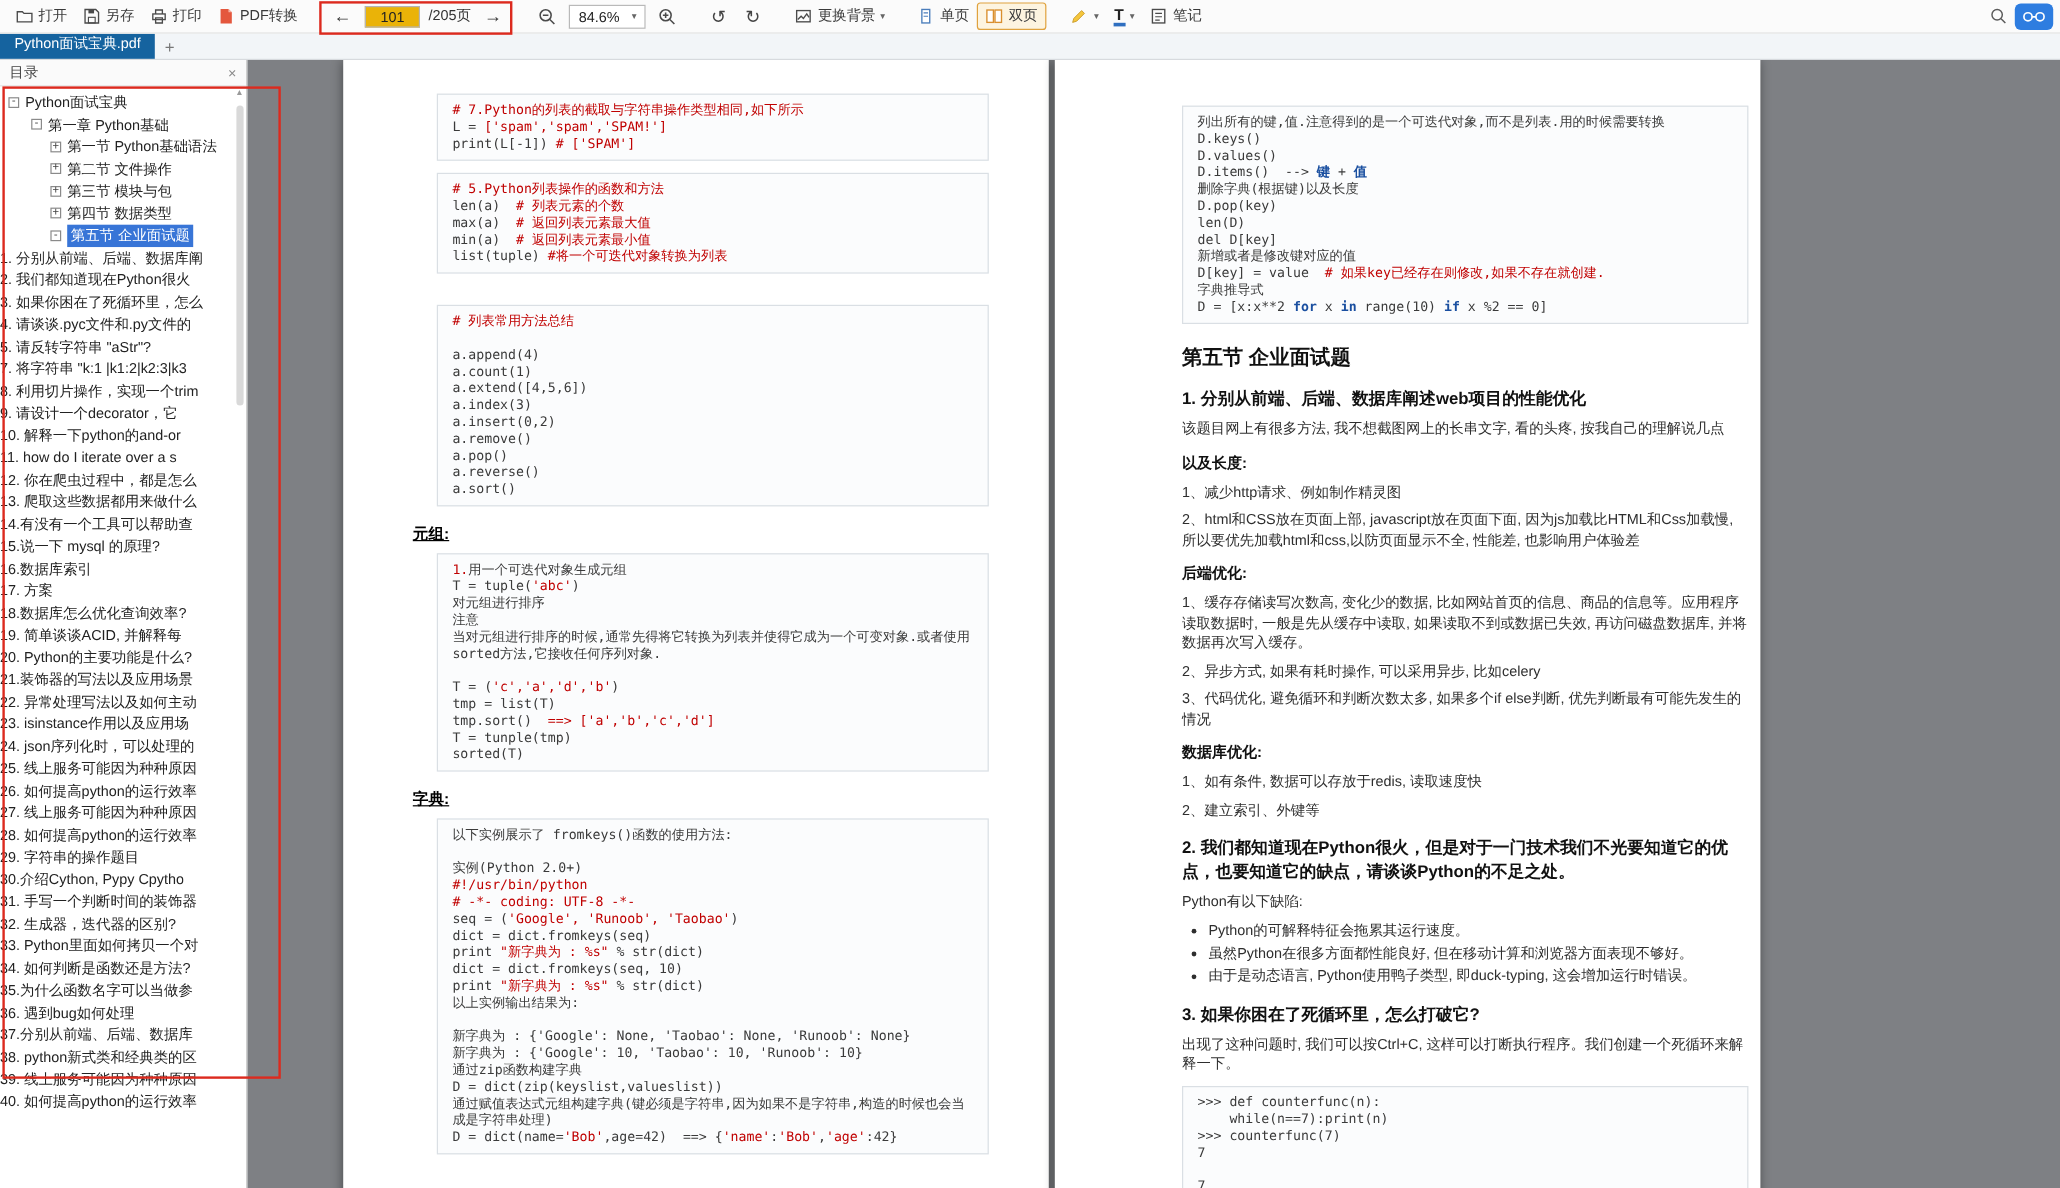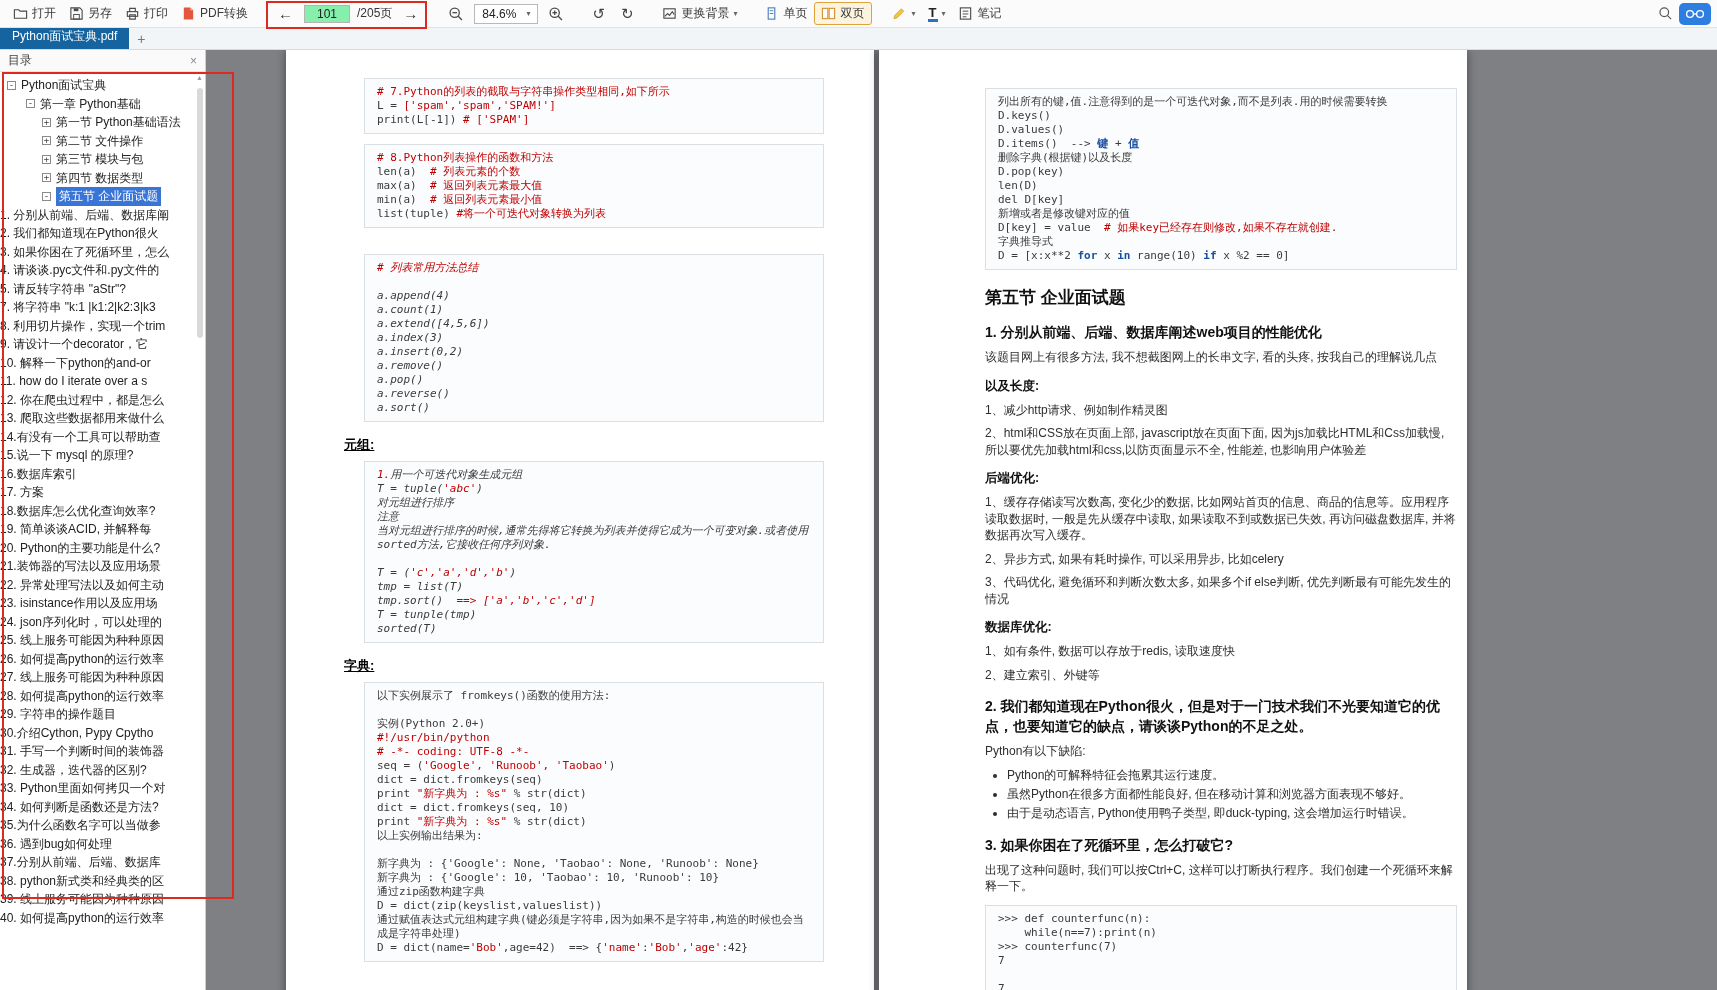--- a/index.html
+++ b/index.html
@@ -6,21 +6,21 @@
   html,body { width:1717px; height:990px; overflow:hidden; }
   body { font-family:"Liberation Sans","DejaVu Sans",sans-serif; background:#fff; position:relative; font-size:12px; color:#333; }
   .app { position:relative; width:1717px; height:990px; }
 
   
   .toolbar { height:28px; background:#fbfbfb; border-bottom:1px solid #e2e2e2; display:flex; align-items:center; padding:0 6px; position:relative; z-index:5; }
   .tbtn { display:flex; align-items:center; gap:4px; padding:2px 6px; font-size:12px; color:#3a3a3a; border-radius:3px; white-space:nowrap; cursor:default; }
   .ticon { display:inline-flex; width:16px; height:16px; align-items:center; justify-content:center; }
   .arrowglyph { font-size:15px; color:#333; padding:0 4px; }
   .navgroup { display:flex; align-items:center; gap:7px; margin-left:14px; padding:0 6px; }
-  .pageinput { width:46px; height:18px; border:1px solid #b5b5b5; background:#86efac; text-align:center; font-size:12px; font-family:inherit; color:#222; }
+  .pageinput { width:46px; height:18px; border:1px solid #b5b5b5; background:#eab308; text-align:center; font-size:12px; font-family:inherit; color:#222; }
   .pagetotal { font-size:12px; color:#333; }
   .zoombox { display:flex; align-items:center; gap:10px; border:1px solid #b9b9b9; background:#fff; height:20px; padding:0 7px; margin:0 4px; font-size:12px; color:#222; }
   .caret { font-size:8px; color:#666; }
   .undoredo { font-size:15px; color:#444; padding:0 8px; }
   .sep-sp { width:14px; }
   .active-tool { border:1px solid var(--tool-orange,#e0a23e); background:#fdf4e0; }
   .ttool-T { font-weight:bold; font-size:13px; color:#222; border-bottom:3px solid #2f6fc0; line-height:13px; padding:0 1px; }
   .tright { margin-left:auto; display:flex; align-items:center; gap:6px; }
   .badge { width:32px; height:22px; background:#2e7de0; border-radius:5px; display:flex; align-items:center; justify-content:center; }
 
@@ -48,21 +48,21 @@
   .content { flex:1; background:#7e8084; overflow:hidden; display:flex; align-items:flex-start; padding-left:80px; gap:5px; }
   .page { width:588px; min-height:1300px; background:#fff; box-shadow:0 0 9px rgba(0,0,0,0.45); }
   .pageL { padding:28px 50px 40px 58px; }
   .pageR { padding:28px 10px 40px 106px; }
   .pageL .codebox { margin-left:20px; }
 
   .codebox { border:1px solid #dadfe4; background:#fbfcfd; padding:6px 12px; font-family:"DejaVu Sans Mono",monospace; font-size:11px; line-height:14px; color:#3a3a3a; margin-bottom:10px; white-space:pre-wrap; word-break:break-all; }
   .codebox .r { color:var(--code-red,#c00000); }
   .codebox .b { color:#1a4fa0; font-weight:bold; }
   .mb-lg { margin-bottom:26px; }
-  .mb-md { margin-bottom:14px;font-style:italic; }
+  .mb-md { margin-bottom:14px; }
   .ph { font-size:13px; font-weight:bold; color:#000; margin:2px 0 7px;text-decoration:underline; }
 
   .pageR h2 { font-size:17px; color:#111; margin:16px 0 6px; }
   .pageR h3 { font-size:14px; color:#111; margin:13px 0 4px; line-height:20px; }
   .para { font-size:12px; line-height:16.5px; color:#2e2e2e; margin:7px 0; }
   .blabel { font-size:12.5px; font-weight:bold; color:#111; margin:12px 0 2px; }
   .pageR ul { margin:4px 0 10px 22px; }
   .pageR li { font-size:12px; line-height:17px; color:#2e2e2e; margin:2px 0; }
   .pageR .codebox { margin-top:10px; }
 
@@ -393,21 +393,21 @@
       <div class="sb-scroll">
         <span class="sb-up">▲</span>
         <span class="sb-thumb"></span>
       </div>
     </div>
 
     <div class="content">
 
       <div class="page pageL">
         <div class="codebox"><div><span class="r"># 7.Python的列表的截取与字符串操作类型相同,如下所示</span></div><div><span>L = </span><span class="r">['spam','spam','SPAM!']</span></div><div><span>print(L[-1]) </span><span class="r"># ['SPAM']</span></div></div>
-        <div class="codebox mb-lg"><div><span class="r"># 8.Python列表操作的函数和方法</span></div><div><span>len(a)  </span><span class="r"># 列表元素的个数</span></div><div><span>max(a)  </span><span class="r"># 返回列表元素最大值</span></div><div><span>min(a)  </span><span class="r"># 返回列表元素最小值</span></div><div><span>list(tuple) </span><span class="r">#将一个可迭代对象转换为列表</span></div></div>
+        <div class="codebox mb-lg"><div><span class="r"># 5.Python列表操作的函数和方法</span></div><div><span>len(a)  </span><span class="r"># 列表元素的个数</span></div><div><span>max(a)  </span><span class="r"># 返回列表元素最大值</span></div><div><span>min(a)  </span><span class="r"># 返回列表元素最小值</span></div><div><span>list(tuple) </span><span class="r">#将一个可迭代对象转换为列表</span></div></div>
         <div class="codebox mb-md"><div><span class="r"># 列表常用方法总结</span></div><div>&nbsp;</div><div><span>a.append(4)</span></div><div><span>a.count(1)</span></div><div><span>a.extend([4,5,6])</span></div><div><span>a.index(3)</span></div><div><span>a.insert(0,2)</span></div><div><span>a.remove()</span></div><div><span>a.pop()</span></div><div><span>a.reverse()</span></div><div><span>a.sort()</span></div></div>
         <h3 class="ph">元组:</h3>
         <div class="codebox mb-md"><div><span class="r">1.</span><span>用一个可迭代对象生成元组</span></div><div><span>T = tuple(</span><span class="r">'abc'</span><span>)</span></div><div><span>对元组进行排序</span></div><div><span>注意</span></div><div><span>当对元组进行排序的时候,通常先得将它转换为列表并使得它成为一个可变对象.或者使用sorted方法,它接收任何序列对象.</span></div><div>&nbsp;</div><div><span>T = (</span><span class="r">'c','a','d','b'</span><span>)</span></div><div><span>tmp = list(T)</span></div><div><span>tmp.sort()  </span><span class="r">==&gt; ['a','b','c','d']</span></div><div><span>T = tunple(tmp)</span></div><div><span>sorted(T)</span></div></div>
         <h3 class="ph">字典:</h3>
         <div class="codebox"><div><span>以下实例展示了 fromkeys()函数的使用方法:</span></div><div>&nbsp;</div><div><span>实例(Python 2.0+)</span></div><div><span class="r">#!/usr/bin/python</span></div><div><span class="r"># -*- coding: UTF-8 -*-</span></div><div><span>seq = (</span><span class="r">'Google', 'Runoob', 'Taobao'</span><span>)</span></div><div><span>dict = dict.fromkeys(seq)</span></div><div><span>print </span><span class="r">"新字典为 : %s"</span><span> % str(dict)</span></div><div><span>dict = dict.fromkeys(seq, 10)</span></div><div><span>print </span><span class="r">"新字典为 : %s"</span><span> % str(dict)</span></div><div><span>以上实例输出结果为:</span></div><div>&nbsp;</div><div><span>新字典为 : {'Google': None, 'Taobao': None, 'Runoob': None}</span></div><div><span>新字典为 : {'Google': 10, 'Taobao': 10, 'Runoob': 10}</span></div><div><span>通过zip函数构建字典</span></div><div><span>D = dict(zip(keyslist,valueslist))</span></div><div><span>通过赋值表达式元组构建字典(键必须是字符串,因为如果不是字符串,构造的时候也会当成是字符串处理)</span></div><div><span>D = dict(name=</span><span class="r">'Bob'</span><span>,age=42)  ==&gt; {</span><span class="r">'name'</span><span>:</span><span class="r">'Bob'</span><span>,</span><span class="r">'age'</span><span>:42}</span></div></div>
       </div>
 
       <div class="page pageR">
         <div class="codebox"><div><span>列出所有的键,值.注意得到的是一个可迭代对象,而不是列表.用的时候需要转换</span></div><div><span>D.keys()</span></div><div><span>D.values()</span></div><div><span>D.items()  --&gt; </span><span class="b">键</span><span> + </span><span class="b">值</span></div><div><span>删除字典(根据键)以及长度</span></div><div><span>D.pop(key)</span></div><div><span>len(D)</span></div><div><span>del D[key]</span></div><div><span>新增或者是修改键对应的值</span></div><div><span>D[key] = value  </span><span class="r"># 如果key已经存在则修改,如果不存在就创建.</span></div><div><span>字典推导式</span></div><div><span>D = [x:x**2 </span><span class="b">for</span><span> x </span><span class="b">in</span><span> range(10) </span><span class="b">if</span><span> x %2 == 0]</span></div></div>
 

